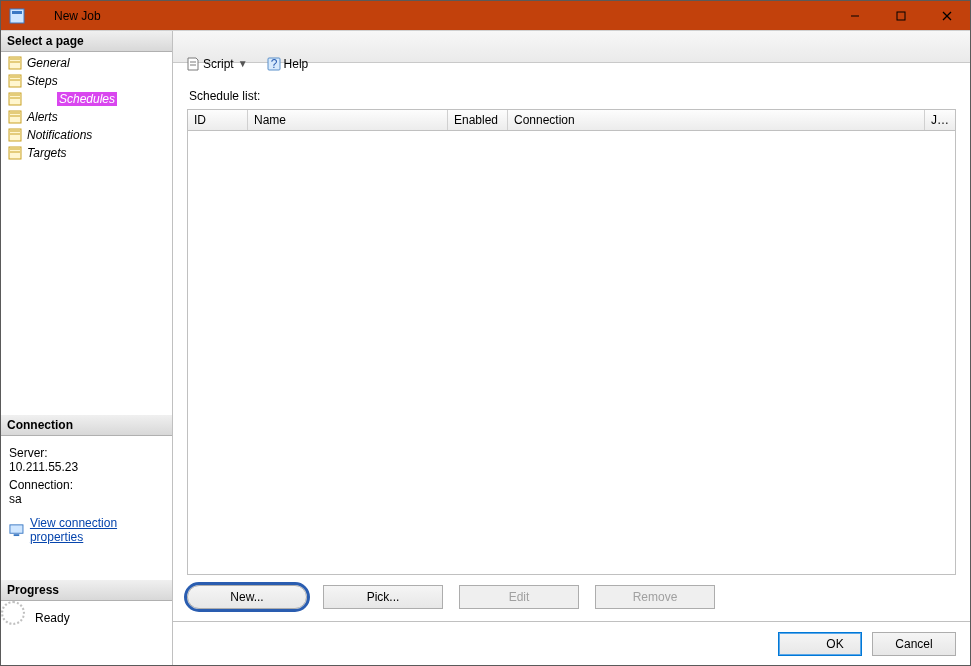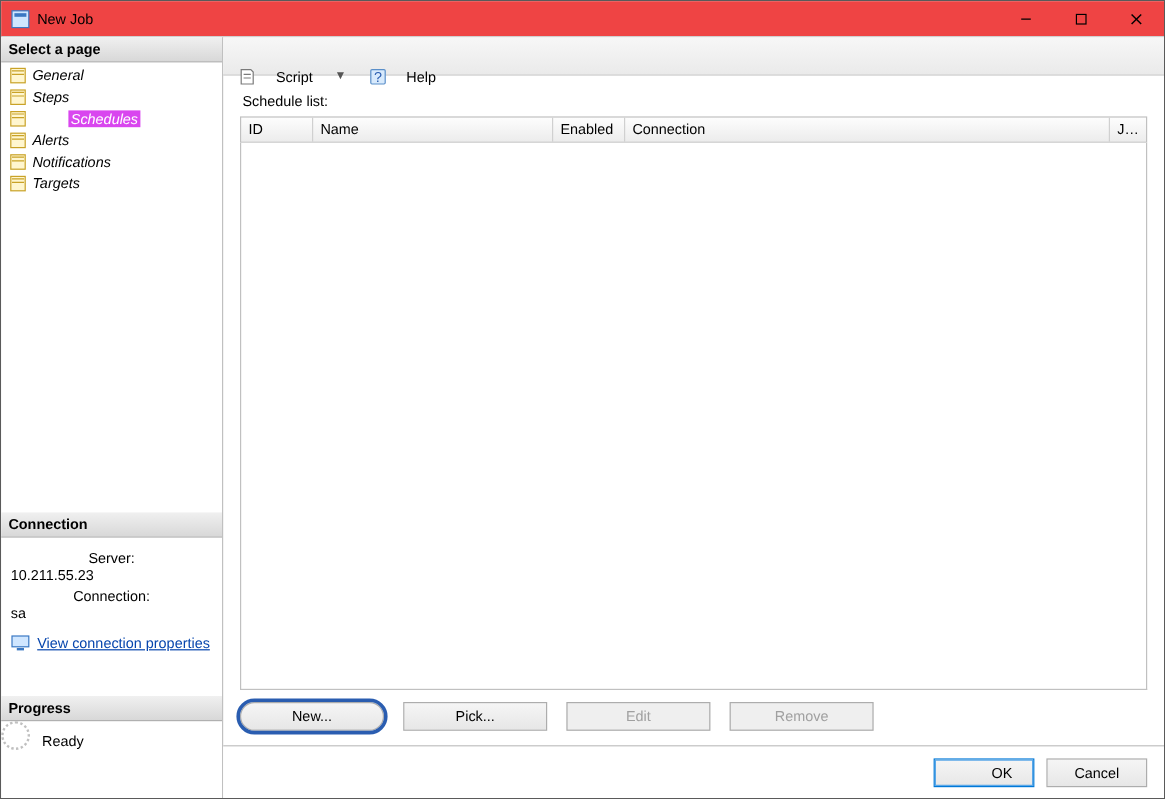--- a/index.html
+++ b/index.html
@@ -1,61 +1,61 @@
 <!DOCTYPE html>
 <html><head>
 <meta charset="utf-8">
 <style>
 * { box-sizing: border-box; margin: 0; padding: 0; font-family: "Segoe UI", Tahoma, sans-serif; font-size: 12px; }
 html, body { width: 971px; height: 666px; overflow: hidden; background: #fff; }
 
 .window { width: 971px; height: 666px; border: 1px solid #5a5a5a; display: flex; flex-direction: column; background: #fff; }
 
 
-.titlebar { height: 30px; display: flex; align-items: center; background: #ef4444; border-bottom: 1px solid #d0d0d0; }
+.titlebar { height: 30px; display: flex; align-items: center; background: #c2410c; border-bottom: 1px solid #d0d0d0; gap: 23px; }
 .titlebar .app-icon { width: 16px; height: 16px; margin: 0 6px 0 8px; display: flex; align-items: center; justify-content: center; }
 .titlebar .title { flex: 1; color: #000; font-size: 12px; }
 .winbtns { display: flex; height: 100%; }
 .winbtn { width: 46px; height: 100%; display: flex; align-items: center; justify-content: center; cursor: default; }
 .winbtn svg { width: 10px; height: 10px; }
 
 
 .body { flex: 1; display: flex; min-height: 0; }
 
 
-.sidebar { width: 185px; background: #fff; border-right: 1px solid #c0c0c0; display: flex; flex-direction: column; }
+.sidebar { width: 172px; background: #fff; border-right: 1px solid #c0c0c0; display: flex; flex-direction: column; }
 .panel-header { background: linear-gradient(#f0f0f0, #d8d8d8); border-bottom: 1px solid #b0b0b0; padding: 3px 6px; font-weight: bold; color: #000; }
 .nav-list { flex: 0 0 auto; padding: 2px 0; }
 .nav-item { display: flex; align-items: center; padding: 1px 4px 1px 6px; cursor: default; }
 .nav-item .nav-icon { width: 16px; height: 16px; margin-right: 4px; display:flex; align-items:center; justify-content:center; }
 .nav-item .nav-label { color: #000; font-style: italic; }
 .nav-item.selected .nav-label { background: #d946ef; color: #fff; padding: 0 2px; margin-left: 30px; }
 .nav-spacer { flex: 1; }
 
 .conn-section { }
 .conn-body { padding: 6px 8px; color: #000; }
-.conn-body .row-label { margin-top: 4px; text-align: center; }
+.conn-body .row-label { margin-top: 4px; }
 .conn-body .row-val { margin-bottom: 4px; }
 .conn-link-row { display: flex; align-items: center; margin-top: 10px; }
 .conn-link-row .link-icon { width: 16px; height: 16px; margin-right: 6px; display:flex;align-items:center;justify-content:center; }
 .conn-link { color: #0645ad; text-decoration: underline; cursor: pointer; }
 
 .progress-body { padding: 0; display:flex; align-items:flex-end; }
 .spinner { width: 24px; height: 24px; border: 2px dotted #c0c0c0; border-radius: 50%; margin-right: 10px; }
 .progress-text { color: #000; }
 
 
 .content { flex: 1; display: flex; flex-direction: column; min-width: 0; }
 
 .toolbar { height: 32px; background: linear-gradient(#f7f7f7,#eaeaea); border-bottom: 1px solid #c9c9c9; display:flex; align-items:center; padding: 0 8px; gap: 10px; }
-.tool-btn { display:flex; align-items:center; gap:16px; padding: 2px 4px; cursor: default; margin-top: 34px; }
+.tool-btn { display:flex; align-items:center; gap:2px; padding: 2px 4px; cursor: default; margin-top: 34px; }
 .tool-icon { width:16px; height:16px; display:flex;align-items:center;justify-content:center; }
 .drop-arrow { font-size:10px; color:#555; margin-left:2px; }
 
-.content-inner { flex:1; padding: 10px 14px 12px 14px; display:flex; flex-direction:column; min-height:0; }
+.content-inner { flex:1; padding: 22px 14px 12px 14px; display:flex; flex-direction:column; min-height:0; }
 .list-label { color:#000; margin: 4px 0 6px 2px; }
 
 .list-header { display:flex; background: linear-gradient(#fdfdfd,#ececec); border:1px solid #c0c0c0; height:22px; }
 .list-header .col { border-right:1px solid #d0d0d0; padding: 3px 6px; color:#000; overflow:hidden; text-overflow:ellipsis; white-space:nowrap; }
 .list-header .col:last-child { border-right:none; }
 .col-id { width:60px; flex:0 0 60px; }
 .col-name { width:200px; flex:0 0 200px; }
 .col-enabled { width:60px; flex:0 0 60px; }
 .col-desc { flex:1; }
 .col-jo { width:30px; flex:0 0 30px; }

